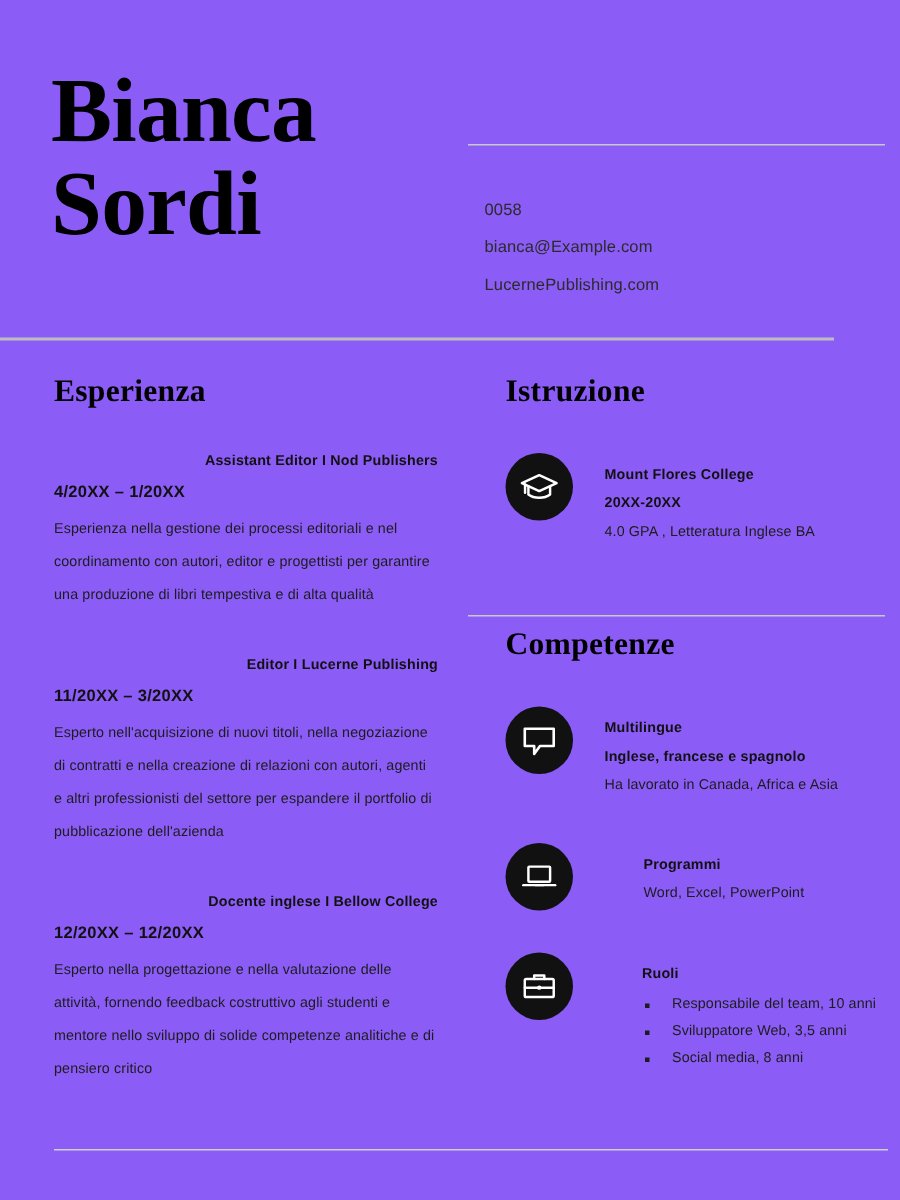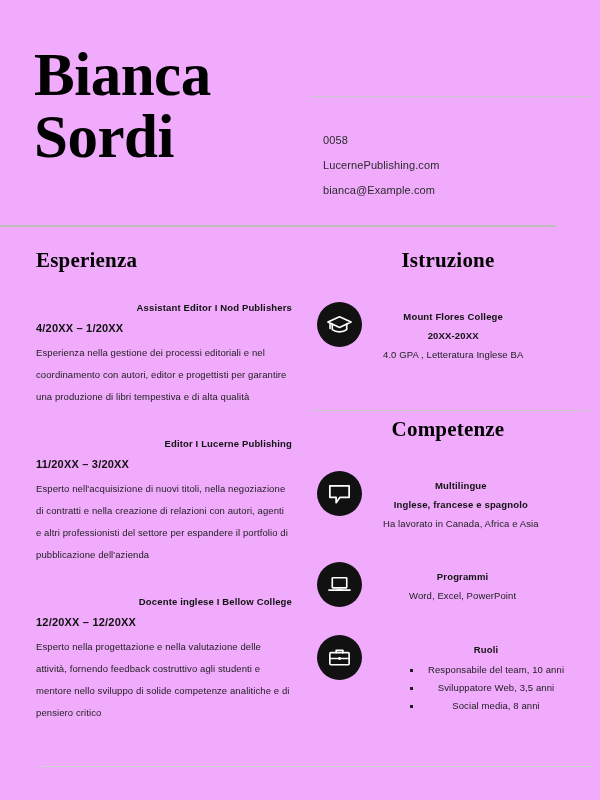--- a/index.html
+++ b/index.html
@@ -12,21 +12,21 @@
     height: 800px;
     overflow: hidden;
     font-family: "Liberation Sans", sans-serif;
     color: #1a1a1a;
     position: relative;
   }
 
   .page {
     position: absolute;
     inset: 0;
-    background: #f0abfc;
+    background: #8b5cf6;
   }
 
   
   .header {
     position: absolute;
     left: 0;
     top: 0;
     width: 600px;
     height: 226px;
   }
@@ -78,24 +78,23 @@
 
   
   .col-left {
     position: absolute;
     left: 36px;
     top: 248px;
     width: 256px;
   }
   .col-right {
     position: absolute;
-    left: 317px;
+    left: 337px;
     top: 248px;
     width: 262px;
-    text-align: center;
   }
 
   .section-title {
     font-family: "Liberation Serif", serif;
     font-weight: 700;
     font-size: 21px;
     line-height: 24px;
     color: #000000;
     letter-spacing: 0.2px;
   }
@@ -216,22 +215,22 @@
 
     <div class="name-block">
       <div class="name-line">Bianca</div>
       <div class="name-line">Sordi</div>
     </div>
 
     <div class="contact-rule"></div>
 
     <div class="contact-block">
       <div class="contact-line">0058</div>
+      <div class="contact-line">bianca@Example.com</div>
       <div class="contact-line">LucernePublishing.com</div>
-      <div class="contact-line">bianca@Example.com</div>
     </div>
 
     <div class="header-rule"></div>
   </div>
 
   <div class="col-left">
     <div class="section-title">Esperienza</div>
 
     <div class="job">
       <div class="job-title">Assistant Editor I Nod Publishers</div>

